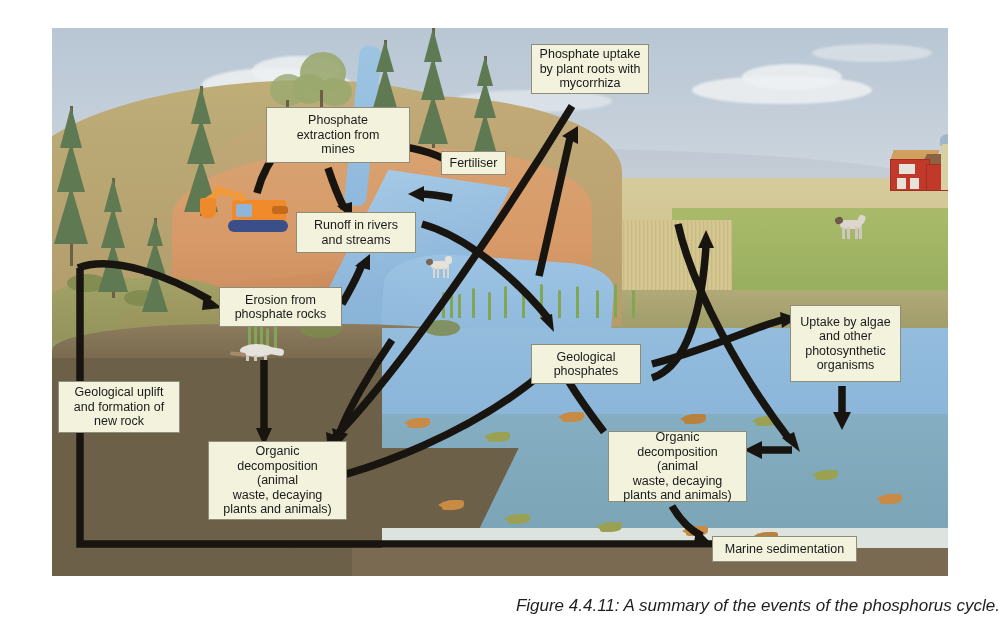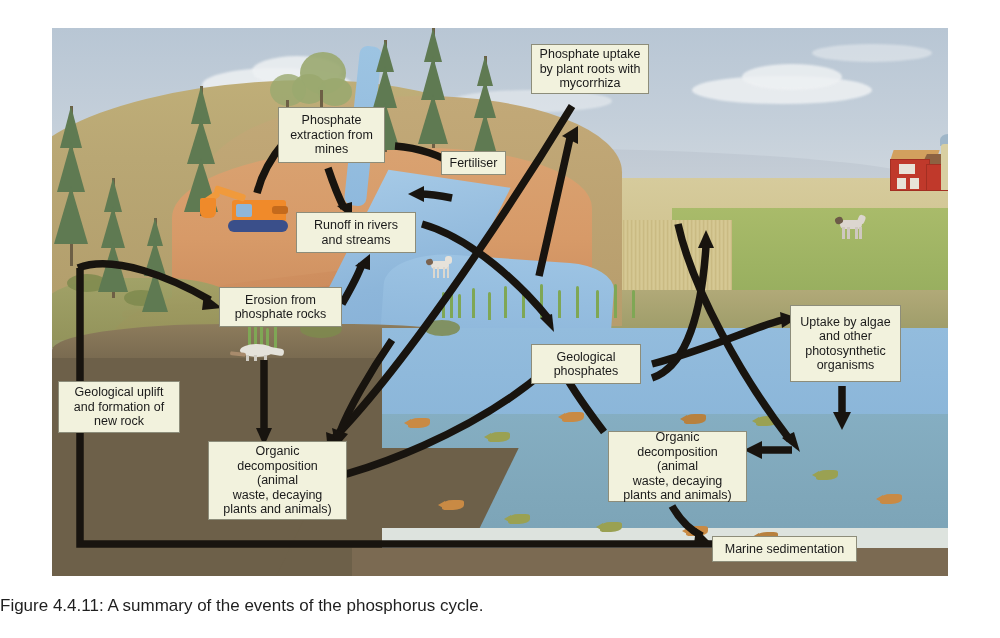--- a/index.html
+++ b/index.html
@@ -287,21 +287,22 @@
     white-space: pre-line;
     font-family: "Liberation Sans", sans-serif;
   }
 
   
   #caption {
     position: absolute;
     left: 0;
     top: 596px;
     width: 1000px;
-    text-align: left;
+    text-align: right;
+    font-style: italic;
     font-size: 17px;
     color: #1f1f1f;
     font-family: "Liberation Sans", sans-serif;
   }
 </style>
 </head>
 <body>
 
 <div id="figure-root">
 
@@ -632,21 +633,21 @@
 
       <g>
         <path d="M 660 516 L 28 516 L 28 396"></path>
       </g>
 
       <g>
         <path d="M 28 396 L 28 240"></path>
       </g>
     </svg>
 
-    <div class="label-box" style="left:226px;top:79px;width:107px;height:56px;">Phosphate
+    <div class="label-box" style="left:214px;top:79px;width:144px;height:56px;">Phosphate
 extraction from
 mines</div>
 
     <div class="label-box" style="left:479px;top:16px;width:118px;height:50px;">Phosphate uptake
 by plant roots with
 mycorrhiza</div>
 
     <div class="label-box" style="left:389px;top:123px;width:65px;height:24px;">Fertiliser</div>
 
     <div class="label-box" style="left:244px;top:184px;width:120px;height:41px;">Runoff in rivers

